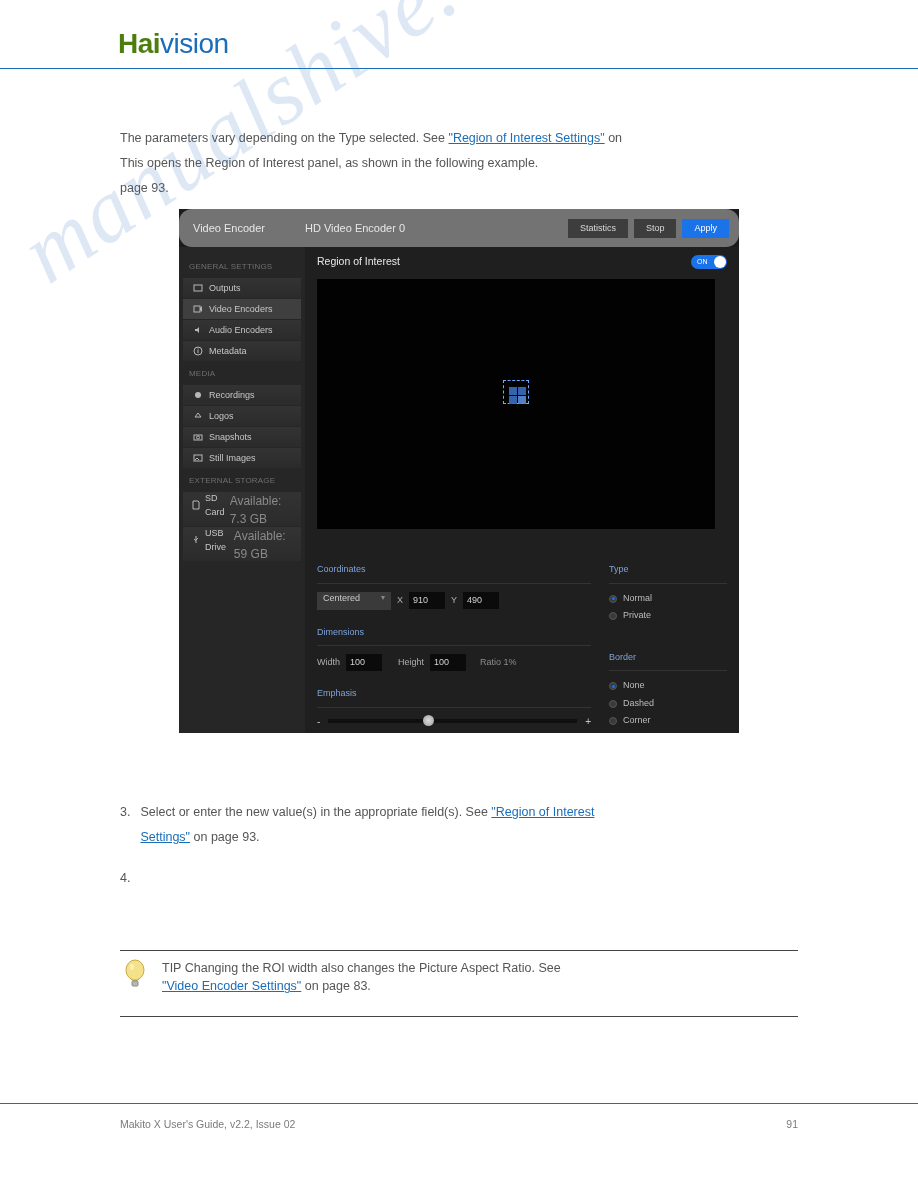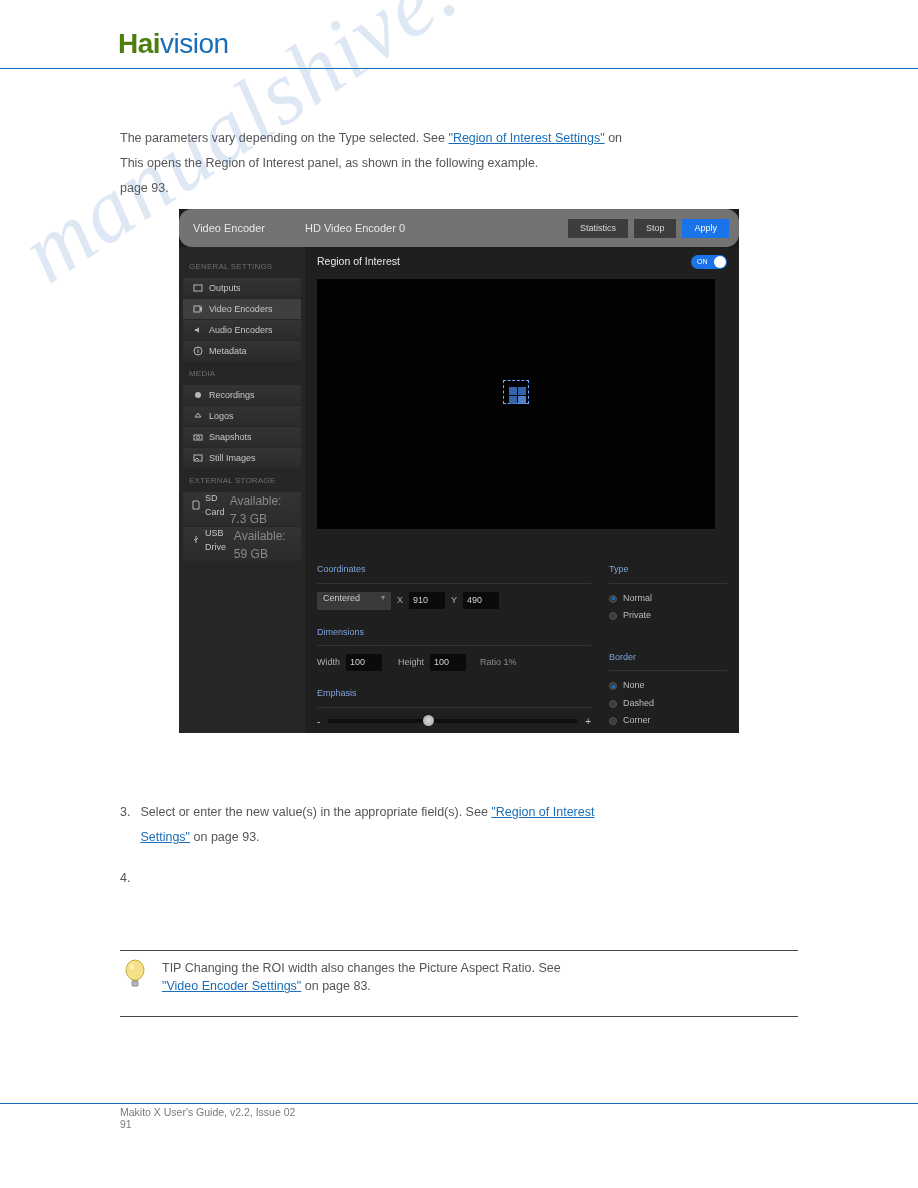--- a/index.html
+++ b/index.html
@@ -88,21 +88,21 @@
   .slider { flex: 1; height: 4px; background: #0f0f0f; position: relative; }
   .slider .thumb { position: absolute; left: 38%; top: -4px; width: 11px; height: 11px; border-radius: 50%; background: radial-gradient(#dcdcdc,#9c9c9c); }
   .ticks { display: flex; justify-content: space-between; padding: 4px 6px 0 6px; color: #555; font-size: 8px; }
 
   .radio { display: flex; align-items: center; gap: 6px; font-size: 9px; color: #bcbcbc; margin: 4px 0; }
   .rdot { width: 8px; height: 8px; border-radius: 50%; background: #3a3a3a; border: 1px solid #555; position: relative; }
   .rdot.on::after { content:""; position:absolute; inset:1.5px; border-radius:50%; background:#1a73e8; }
 
   
   .foot-rule { position: absolute; left: 0; right: 0; bottom: 84px; border-top: 1px solid #1a6db8; }
-  .foot { position: absolute; left: 120px; right: 120px; bottom: 58px; display: flex; justify-content: space-between; font-size: 10.5px; color: #7a7a7a; flex-direction: column; }
+  .foot { position: absolute; left: 120px; right: 120px; bottom: 58px; display: flex; justify-content: space-between; font-size: 10.5px; color: #7a7a7a; }
 
   
   .wm { position: absolute; left: 60px; top: 200px; font-size: 90px; color: rgba(70,130,200,0.18); pointer-events: none; transform: rotate(-34deg); transform-origin: 0 100%; letter-spacing: 2px; font-style: italic; font-family: Georgia, serif; z-index: 50; }
 </style>
 </head>
 <body>
 
 <div class="wm">manualshive.com</div>
 
 <div class="hdr">

